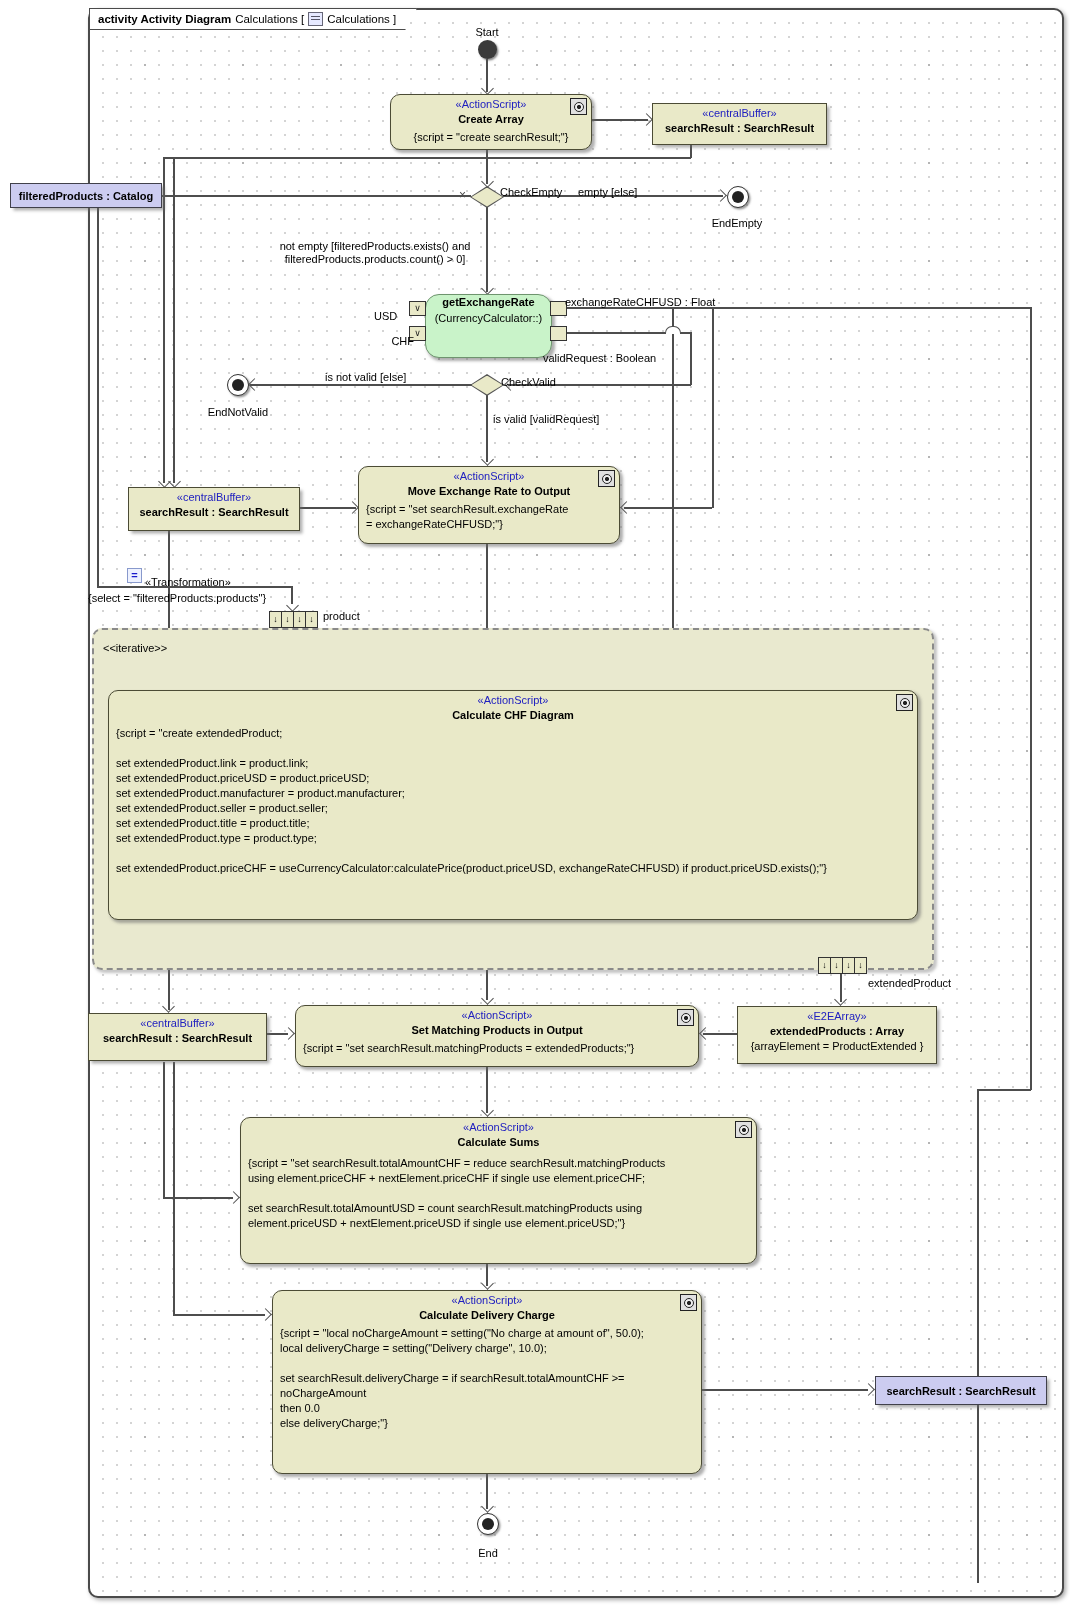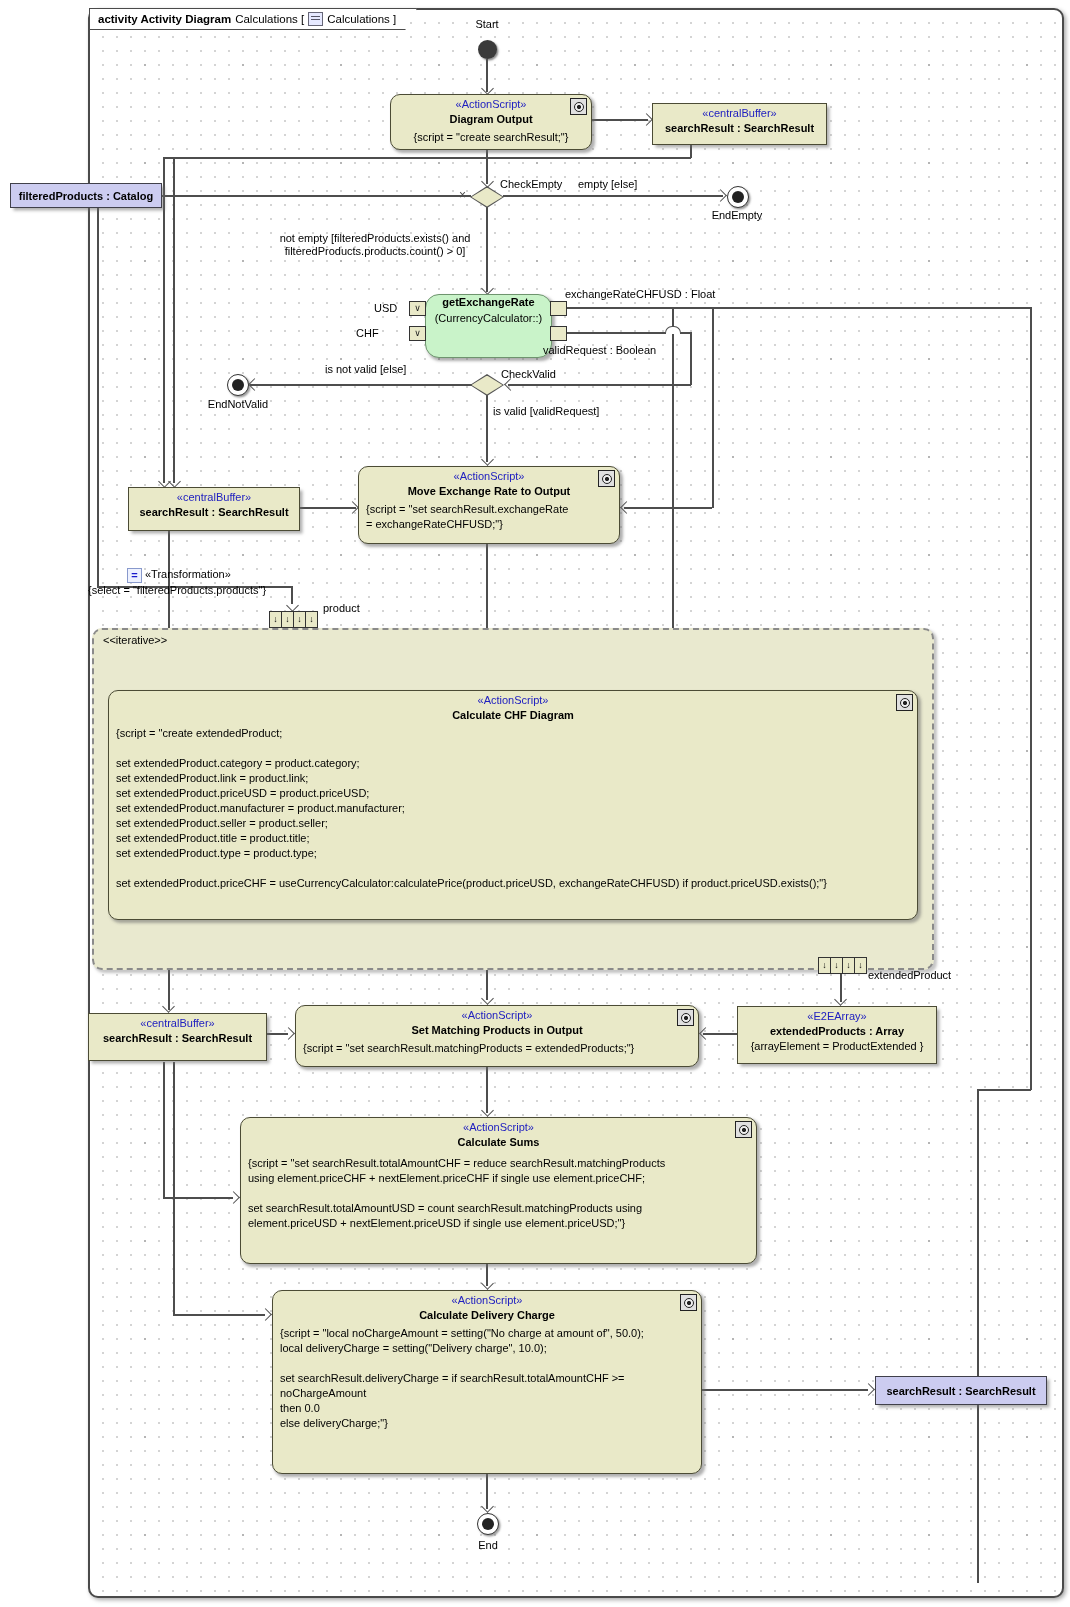--- a/index.html
+++ b/index.html
@@ -31,21 +31,21 @@
           box-shadow:2.5px 2.5px 3px rgba(110,110,110,.4);}
   .stereo{color:#2020c0;text-align:center;line-height:15px;padding-top:2px;}
   .btitle{font-weight:bold;text-align:center;line-height:15px;}
   .script{padding:3px 7px 0 7px;line-height:15px;}
   .script div{min-height:15px;white-space:nowrap;}
   .ctr{text-align:center;}
   .gear{position:absolute;top:3px;right:4px;width:15px;height:15px;border:1.5px solid #222;background:#e0e0e0;
         display:flex;align-items:center;justify-content:center;}
   .gear::before{content:"";width:8px;height:8px;border:1.5px solid #222;border-radius:50%;
         background:radial-gradient(#222 2px,#eee 2.2px);}
-  .lbl{position:absolute;z-index:20;white-space:nowrap;line-height:13px;}
+  .lbl{position:absolute;z-index:20;white-space:nowrap;line-height:13px;margin-top:8px;}
   .diamond{position:absolute;width:34px;height:22px;z-index:12;background:#555;
         clip-path:polygon(50% 0,100% 50%,50% 100%,0 50%);}
   .diamond::after{content:"";position:absolute;left:1.5px;top:1.5px;right:1.5px;bottom:1.5px;background:#e9e9c8;
         clip-path:polygon(50% 0,100% 50%,50% 100%,0 50%);}
   .startnode{position:absolute;width:19px;height:19px;background:#3a3a3a;border-radius:50%;z-index:12;
         box-shadow:1.5px 1.5px 2px rgba(90,90,90,.7);}
   .final{position:absolute;width:20px;height:20px;border:1.5px solid #333;border-radius:50%;background:#fff;z-index:12;
         box-shadow:1.5px 1.5px 2px rgba(90,90,90,.6);}
   .final::after{content:"";position:absolute;left:4px;top:4px;right:4px;bottom:4px;background:#222;border-radius:50%;}
   .pin{position:absolute;width:15px;height:13px;background:#e9e9c8;border:1px solid #333;z-index:15;
@@ -141,21 +141,21 @@
 
 <div class="region" style="left:92px;top:628px;width:838px;height:338px"></div>
 <div class="lbl" style="left:103px;top:634px">&lt;&lt;iterative&gt;&gt;</div>
 
 <div class="lbl ctr" style="left:467px;top:18px;width:40px">Start</div>
 <div class="startnode" style="left:478px;top:40px"></div>
 
 <div class="box action" style="left:390px;top:94px;width:200px;height:54px">
   <div class="gear"></div>
   <div class="stereo">«ActionScript»</div>
-  <div class="btitle">Diagram Output</div>
+  <div class="btitle">Create Array</div>
   <div class="script ctr">
     <div>{script = "create searchResult;"}</div>
   </div>
 </div>
 
 <div class="box" style="left:652px;top:103px;width:173px;height:40px">
   <div class="stereo">«centralBuffer»</div>
   <div class="btitle">searchResult : SearchResult</div>
 </div>
 
@@ -173,21 +173,21 @@
 <div class="lbl ctr" style="left:255px;top:232px;width:240px">
   <div>not empty [filteredProducts.exists() and</div>
   <div>filteredProducts.products.count() &gt; 0]</div>
 </div>
 
 <div class="box green" style="left:425px;top:294px;width:125px;height:62px">
   <div class="btitle" style="padding-top:0">getExchangeRate</div>
   <div class="ctr" style="line-height:17px">(CurrencyCalculator::)</div>
 </div>
 <div class="lbl" style="left:374px;top:302px;width:32px;">USD</div>
-<div class="lbl" style="left:356px;top:327px;width:32px;text-align:left">CHF</div>
+<div class="lbl" style="left:382px;top:327px;width:32px;text-align:right">CHF</div>
 <div class="pin" style="left:409px;top:301px"><span>∨</span></div>
 <div class="pin" style="left:409px;top:326px"><span>∨</span></div>
 <div class="pin" style="left:550px;top:301px"></div>
 <div class="pin" style="left:550px;top:326px"></div>
 <div class="lbl" style="left:565px;top:288px">exchangeRateCHFUSD : Float</div>
 <div class="lbl" style="left:543px;top:344px">validRequest : Boolean</div>
 
 <div class="diamond" style="left:470px;top:374px"></div>
 <div class="lbl" style="left:501px;top:368px">CheckValid</div>
 <div class="lbl" style="left:325px;top:363px">is not valid [else]</div>
@@ -222,21 +222,20 @@
 </div>
 <div class="lbl" style="left:323px;top:602px">product</div>
 
 <div class="box action" style="left:108px;top:690px;width:808px;height:228px;z-index:11">
   <div class="gear"></div>
   <div class="stereo">«ActionScript»</div>
   <div class="btitle">Calculate CHF Diagram</div>
   <div class="script">
     <div>{script = "create extendedProduct;</div>
     <div></div>
-    <div>set extendedProduct.category = product.category;</div>
     <div>set extendedProduct.link = product.link;</div>
     <div>set extendedProduct.priceUSD = product.priceUSD;</div>
     <div>set extendedProduct.manufacturer = product.manufacturer;</div>
     <div>set extendedProduct.seller = product.seller;</div>
     <div>set extendedProduct.title = product.title;</div>
     <div>set extendedProduct.type = product.type;</div>
     <div></div>
     <div>set extendedProduct.priceCHF = useCurrencyCalculator:calculatePrice(product.priceUSD, exchangeRateCHFUSD) if product.priceUSD.exists();"}</div>
   </div>
 </div>

